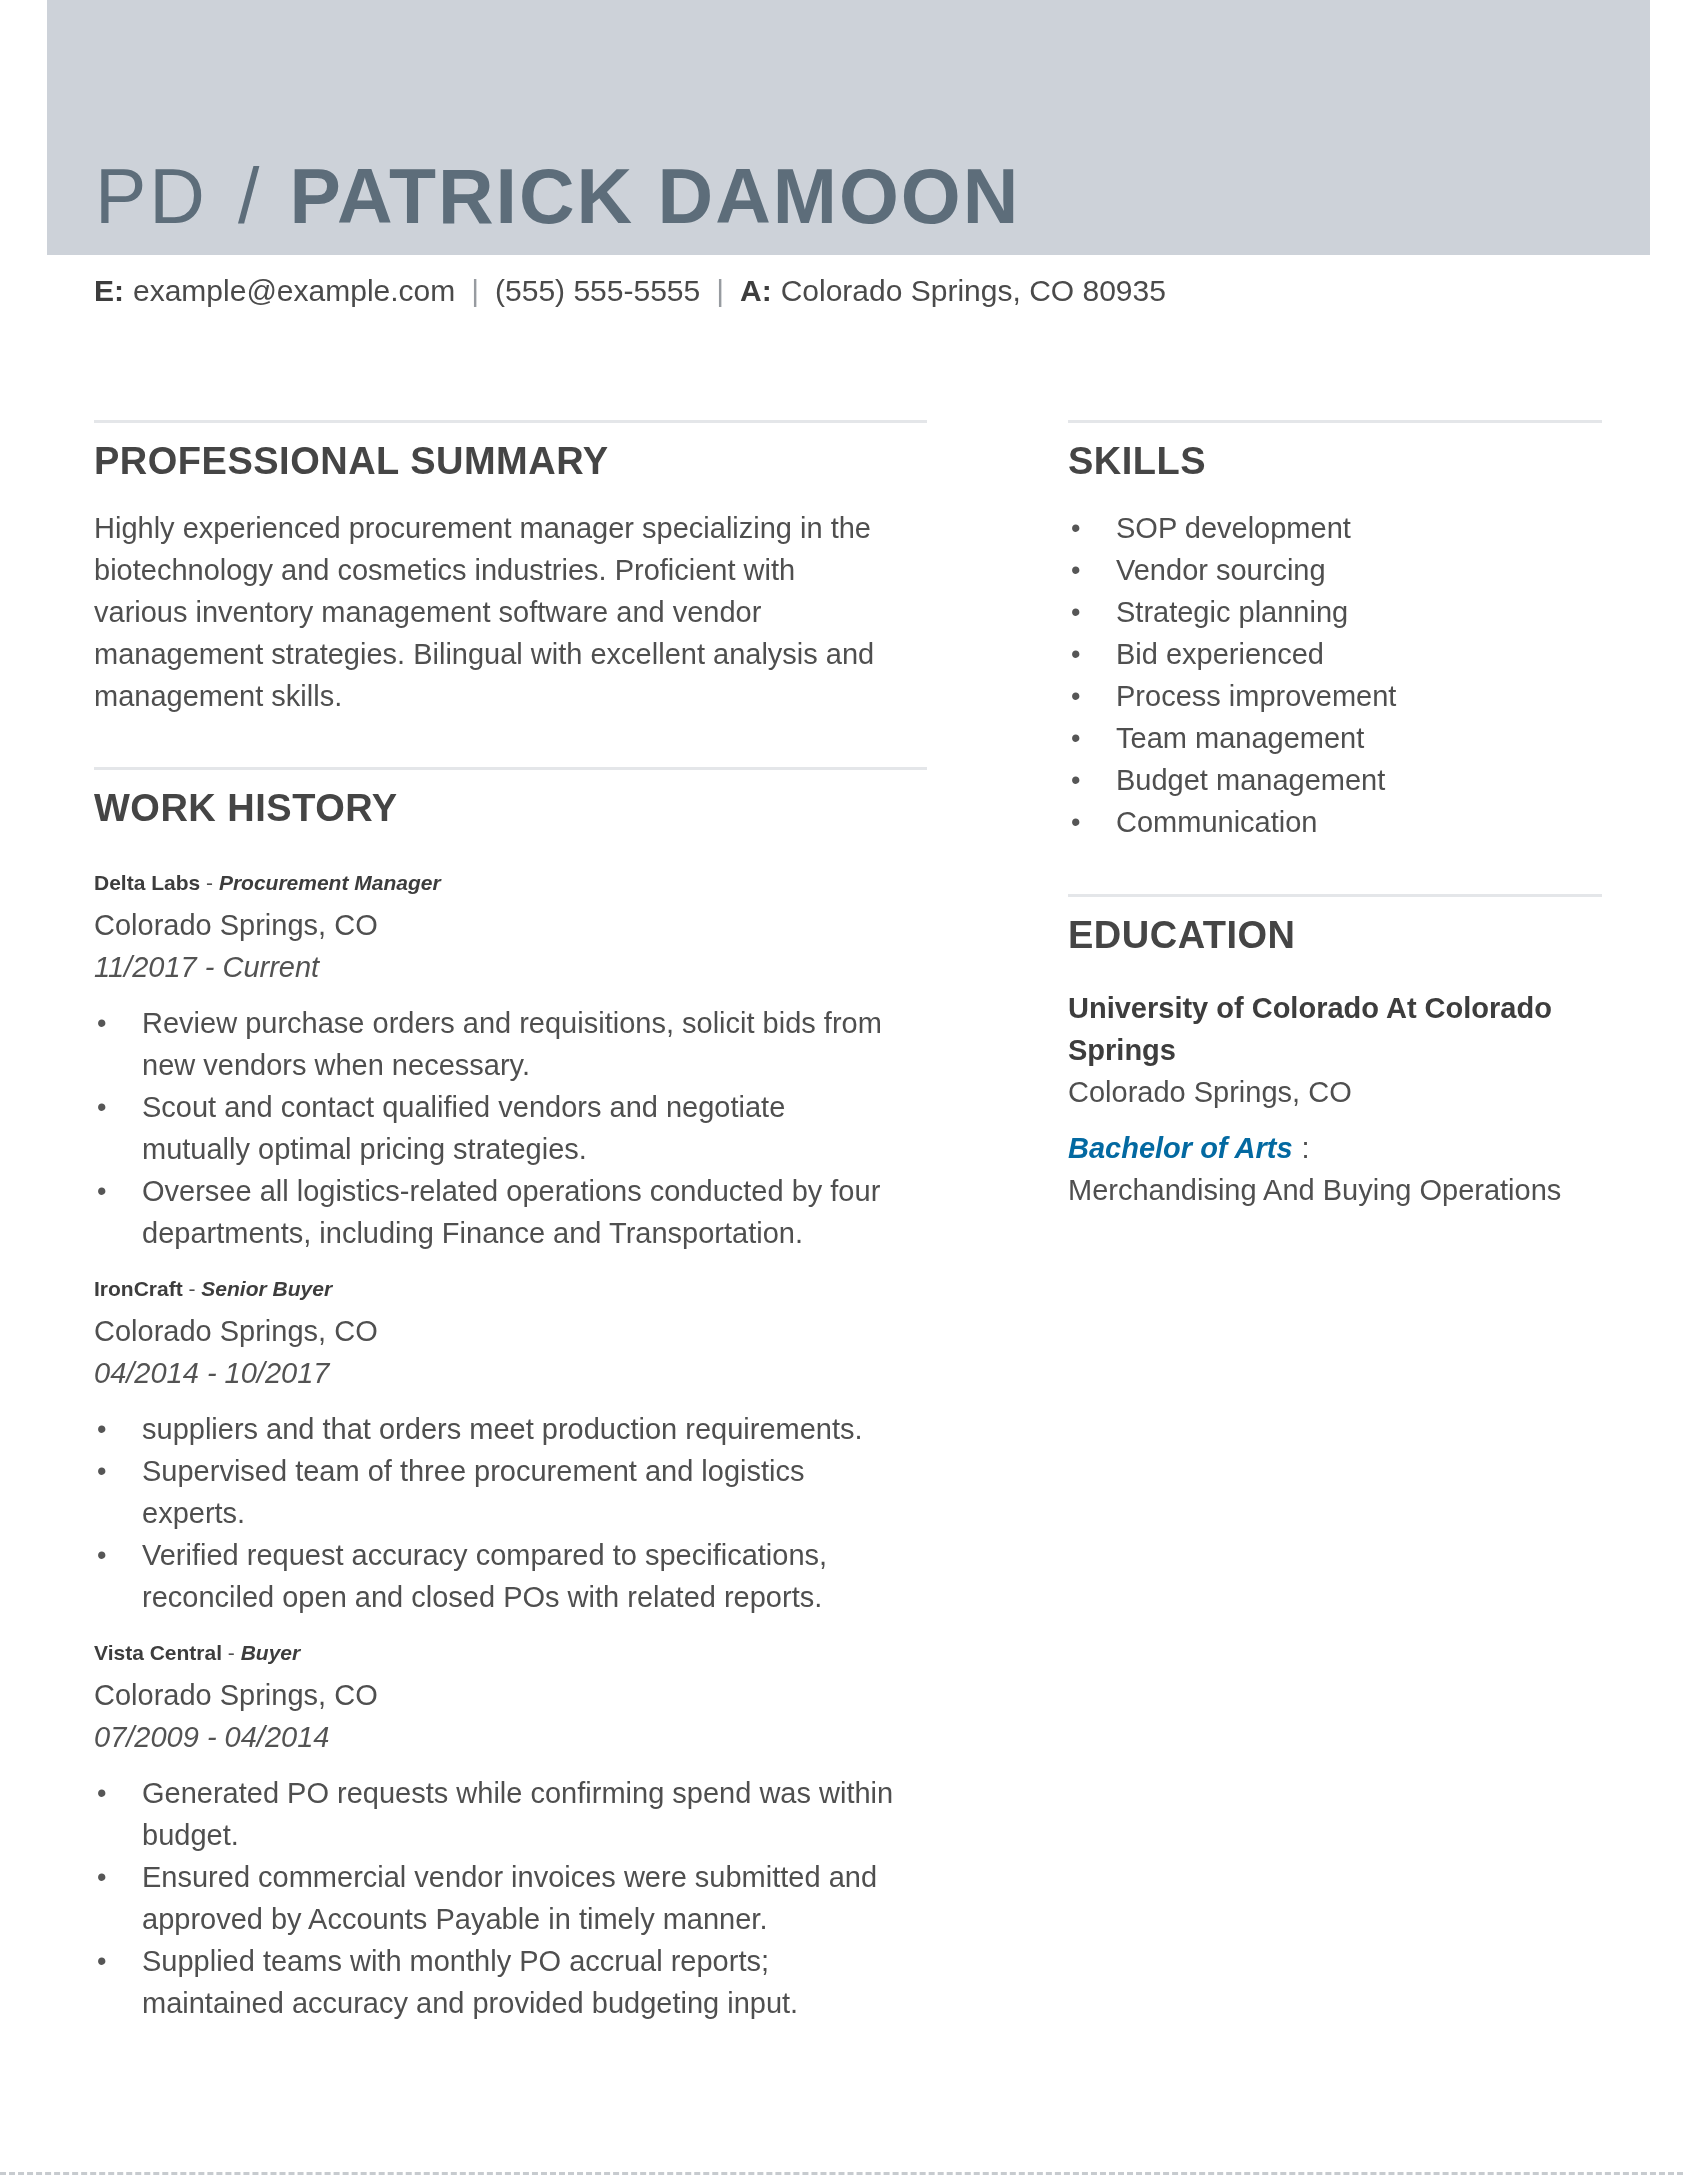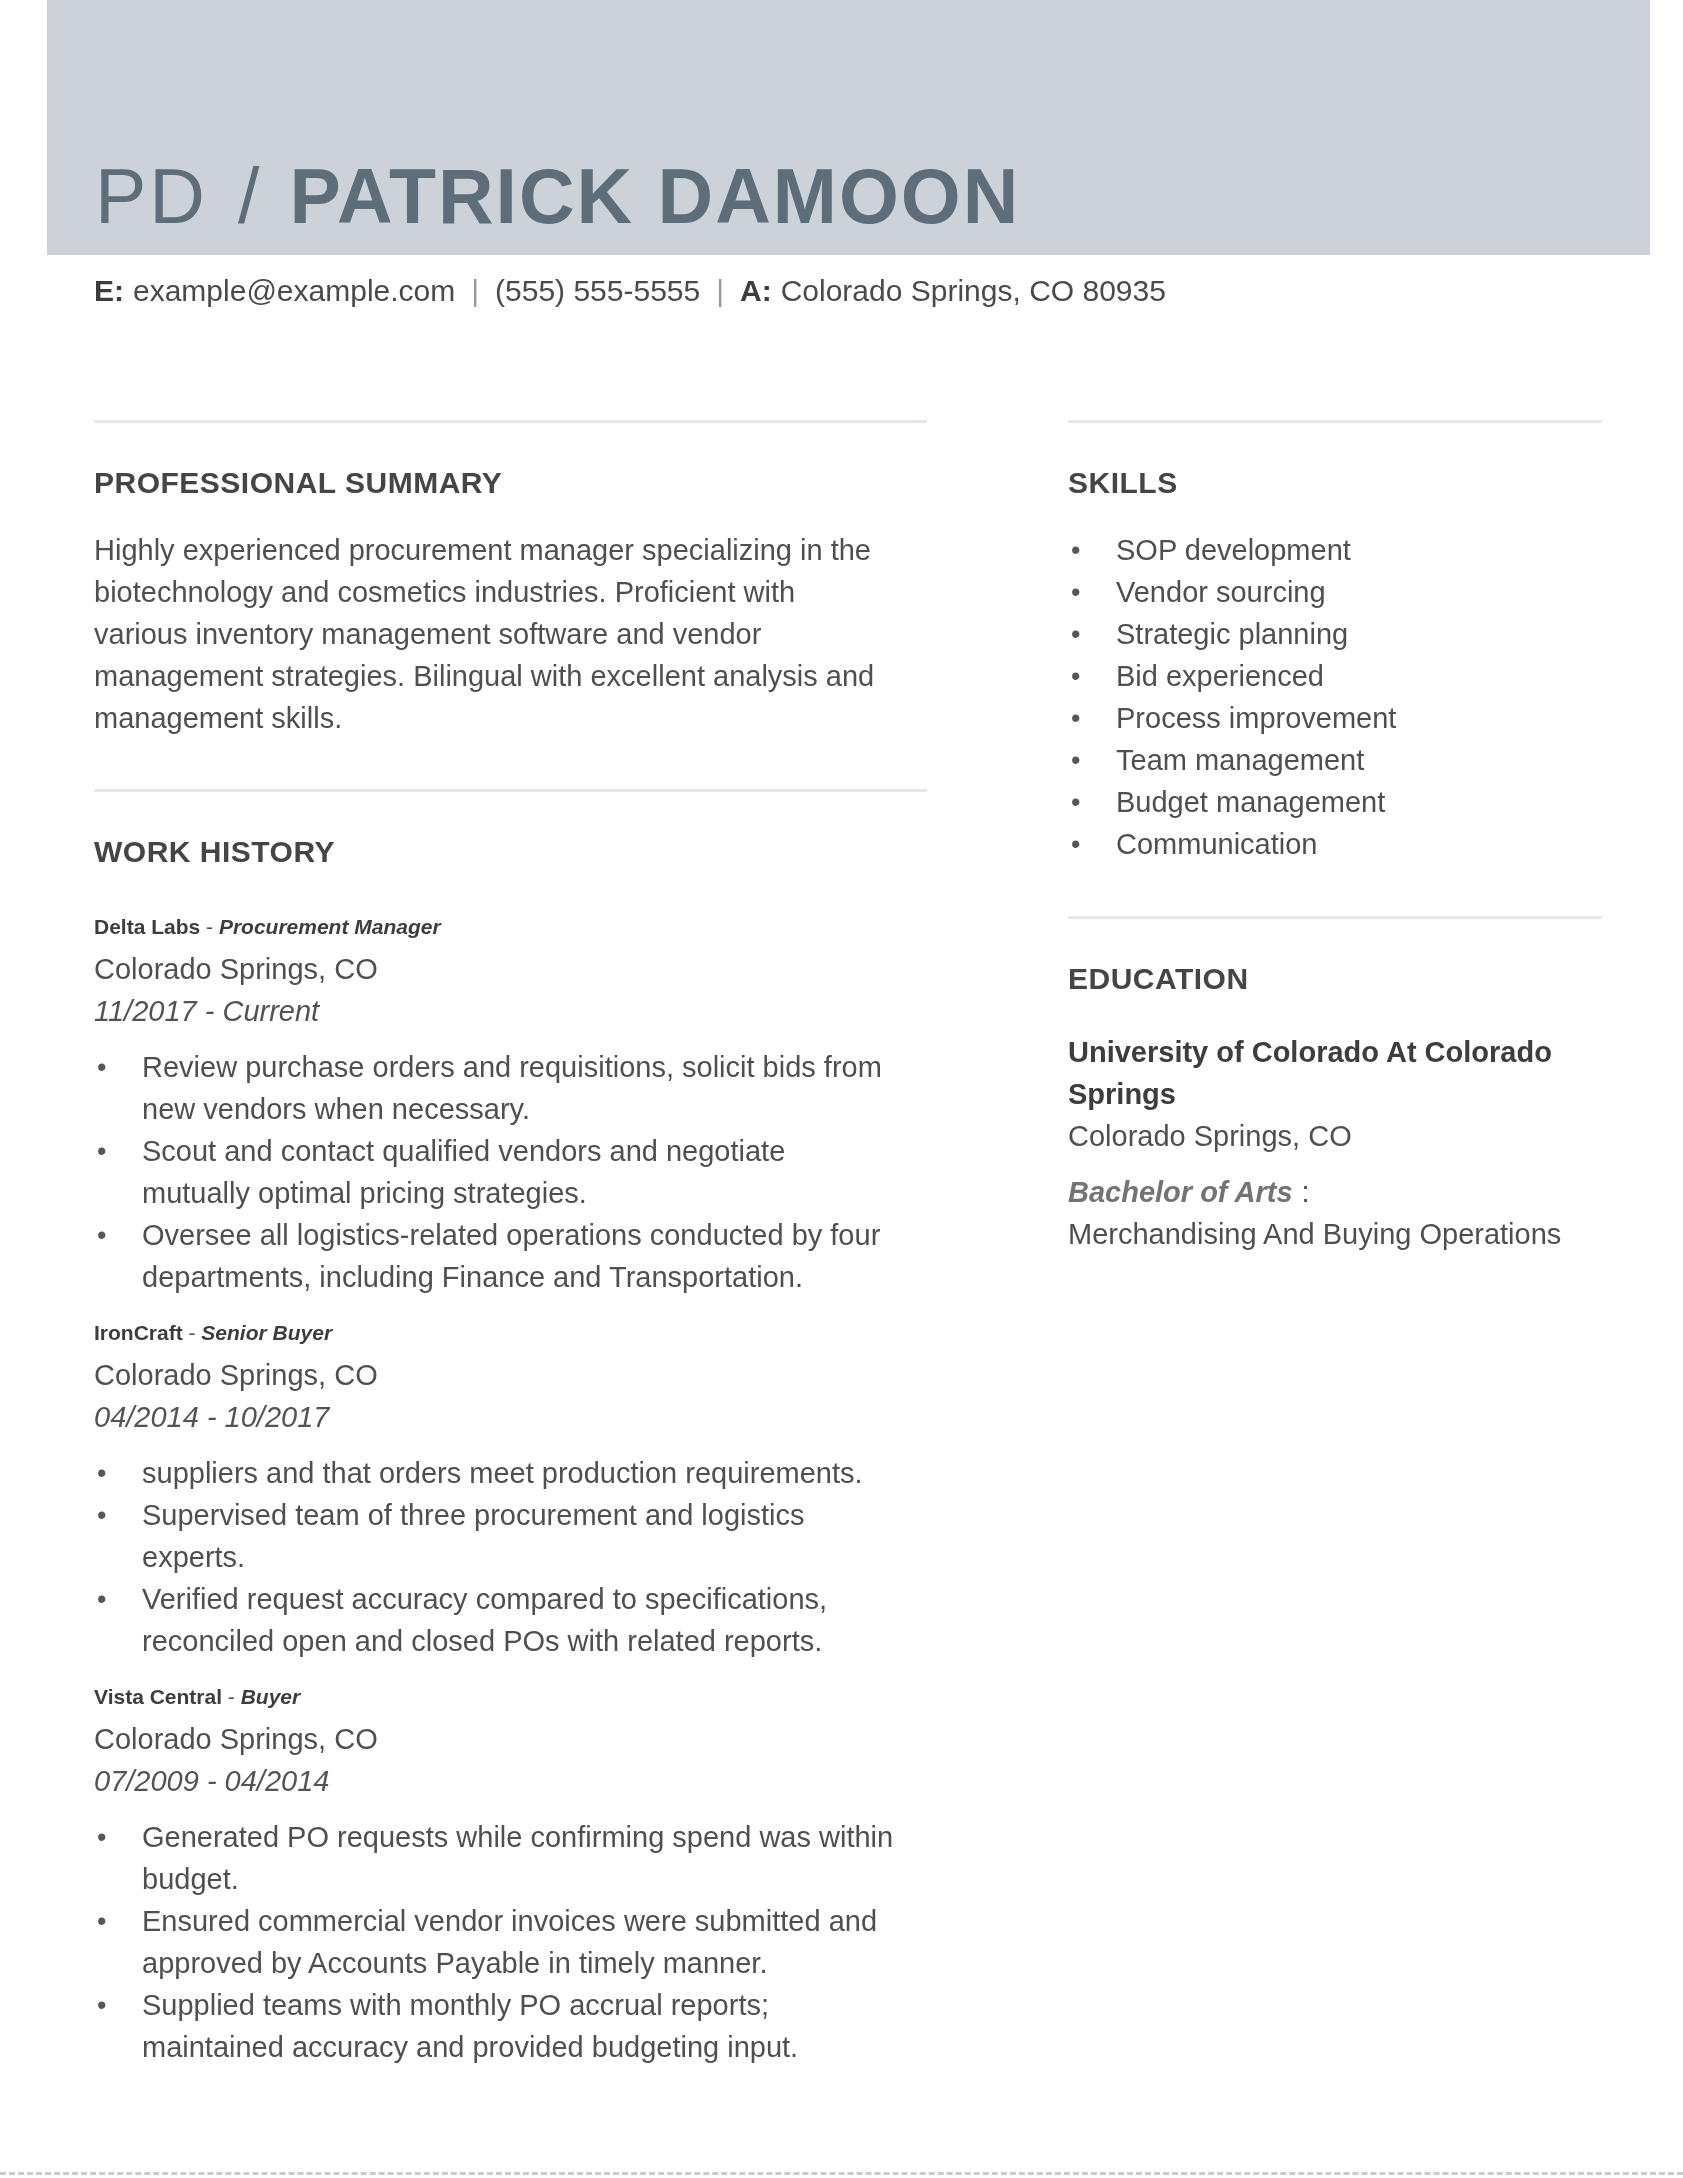--- a/index.html
+++ b/index.html
@@ -16,21 +16,21 @@
   
   .contact{position:absolute;left:94px;top:273px;font-size:30px;line-height:36px;color:#4a4a4a;white-space:nowrap;}
   .contact .lbl{font-weight:700;color:#3d3d3d;margin-right:9px;}
   .contact .sep{color:#979ba0;margin:0 16px;}
   
   .cols{position:absolute;left:94px;top:420px;width:1507px;display:flex;align-items:flex-start;}
   .col-left{width:833px;flex:none;}
   .col-right{width:534px;flex:none;margin-left:141px;}
   hr.rule{border:none;border-top:3px solid #e4e6e9;height:0;margin:0;}
   hr.rule-mid{margin-top:50px;}
-  h2.sec{font-size:30px;line-height:36px;font-weight:700;color:#454545;letter-spacing:0.5px;margin:42px 0 0 0;}
+  h2.sec{font-size:38px;line-height:36px;font-weight:700;color:#454545;letter-spacing:0.5px;margin:20px 0 0 0;}
   
   .summary-text{margin-top:28px;font-size:29px;line-height:42px;color:#4f4f4f;}
   .line{white-space:nowrap;}
   
   .job{margin-top:36px;}
   .job + .job{margin-top:14px;}
   .job-title{font-size:21px;line-height:42px;white-space:nowrap;}
   .job-title .company{font-weight:700;color:#3d3d3d;}
   .job-title .dash{color:#4f4f4f;}
   .job-title .role{font-weight:700;font-style:italic;color:#3d3d3d;}
@@ -39,21 +39,21 @@
   ul.bullets{list-style:none;margin:14px 0 0 0;padding:0;font-size:29px;line-height:42px;color:#4f4f4f;}
   ul.bullets li{position:relative;padding-left:48px;}
   ul.bullets li::before{content:"\2022";position:absolute;left:3px;top:0;font-size:27px;color:#565656;}
   
   ul.skills{margin-top:28px;}
   ul.skills li{white-space:nowrap;}
   
   .edu-school{margin-top:34px;font-size:29px;line-height:42px;font-weight:700;color:#3d3d3d;}
   .edu-loc{font-size:29px;line-height:42px;color:#4f4f4f;}
   .edu-degree{margin-top:14px;font-size:29px;line-height:42px;}
-  .edu-degree .deg{font-weight:700;font-style:italic;color:#737373;}
+  .edu-degree .deg{font-weight:700;font-style:italic;color:#0369a1;}
   .edu-degree .colon{margin-left:9px;color:#4f4f4f;}
   .edu-program{font-size:29px;line-height:42px;color:#4f4f4f;}
   
   .page-break{position:absolute;left:0;top:2172px;width:1683px;height:0;border-top:3px dashed #c7cbcf;}
 </style>
 </head>
 <body>
 
 <div class="band">
   <div class="name">

